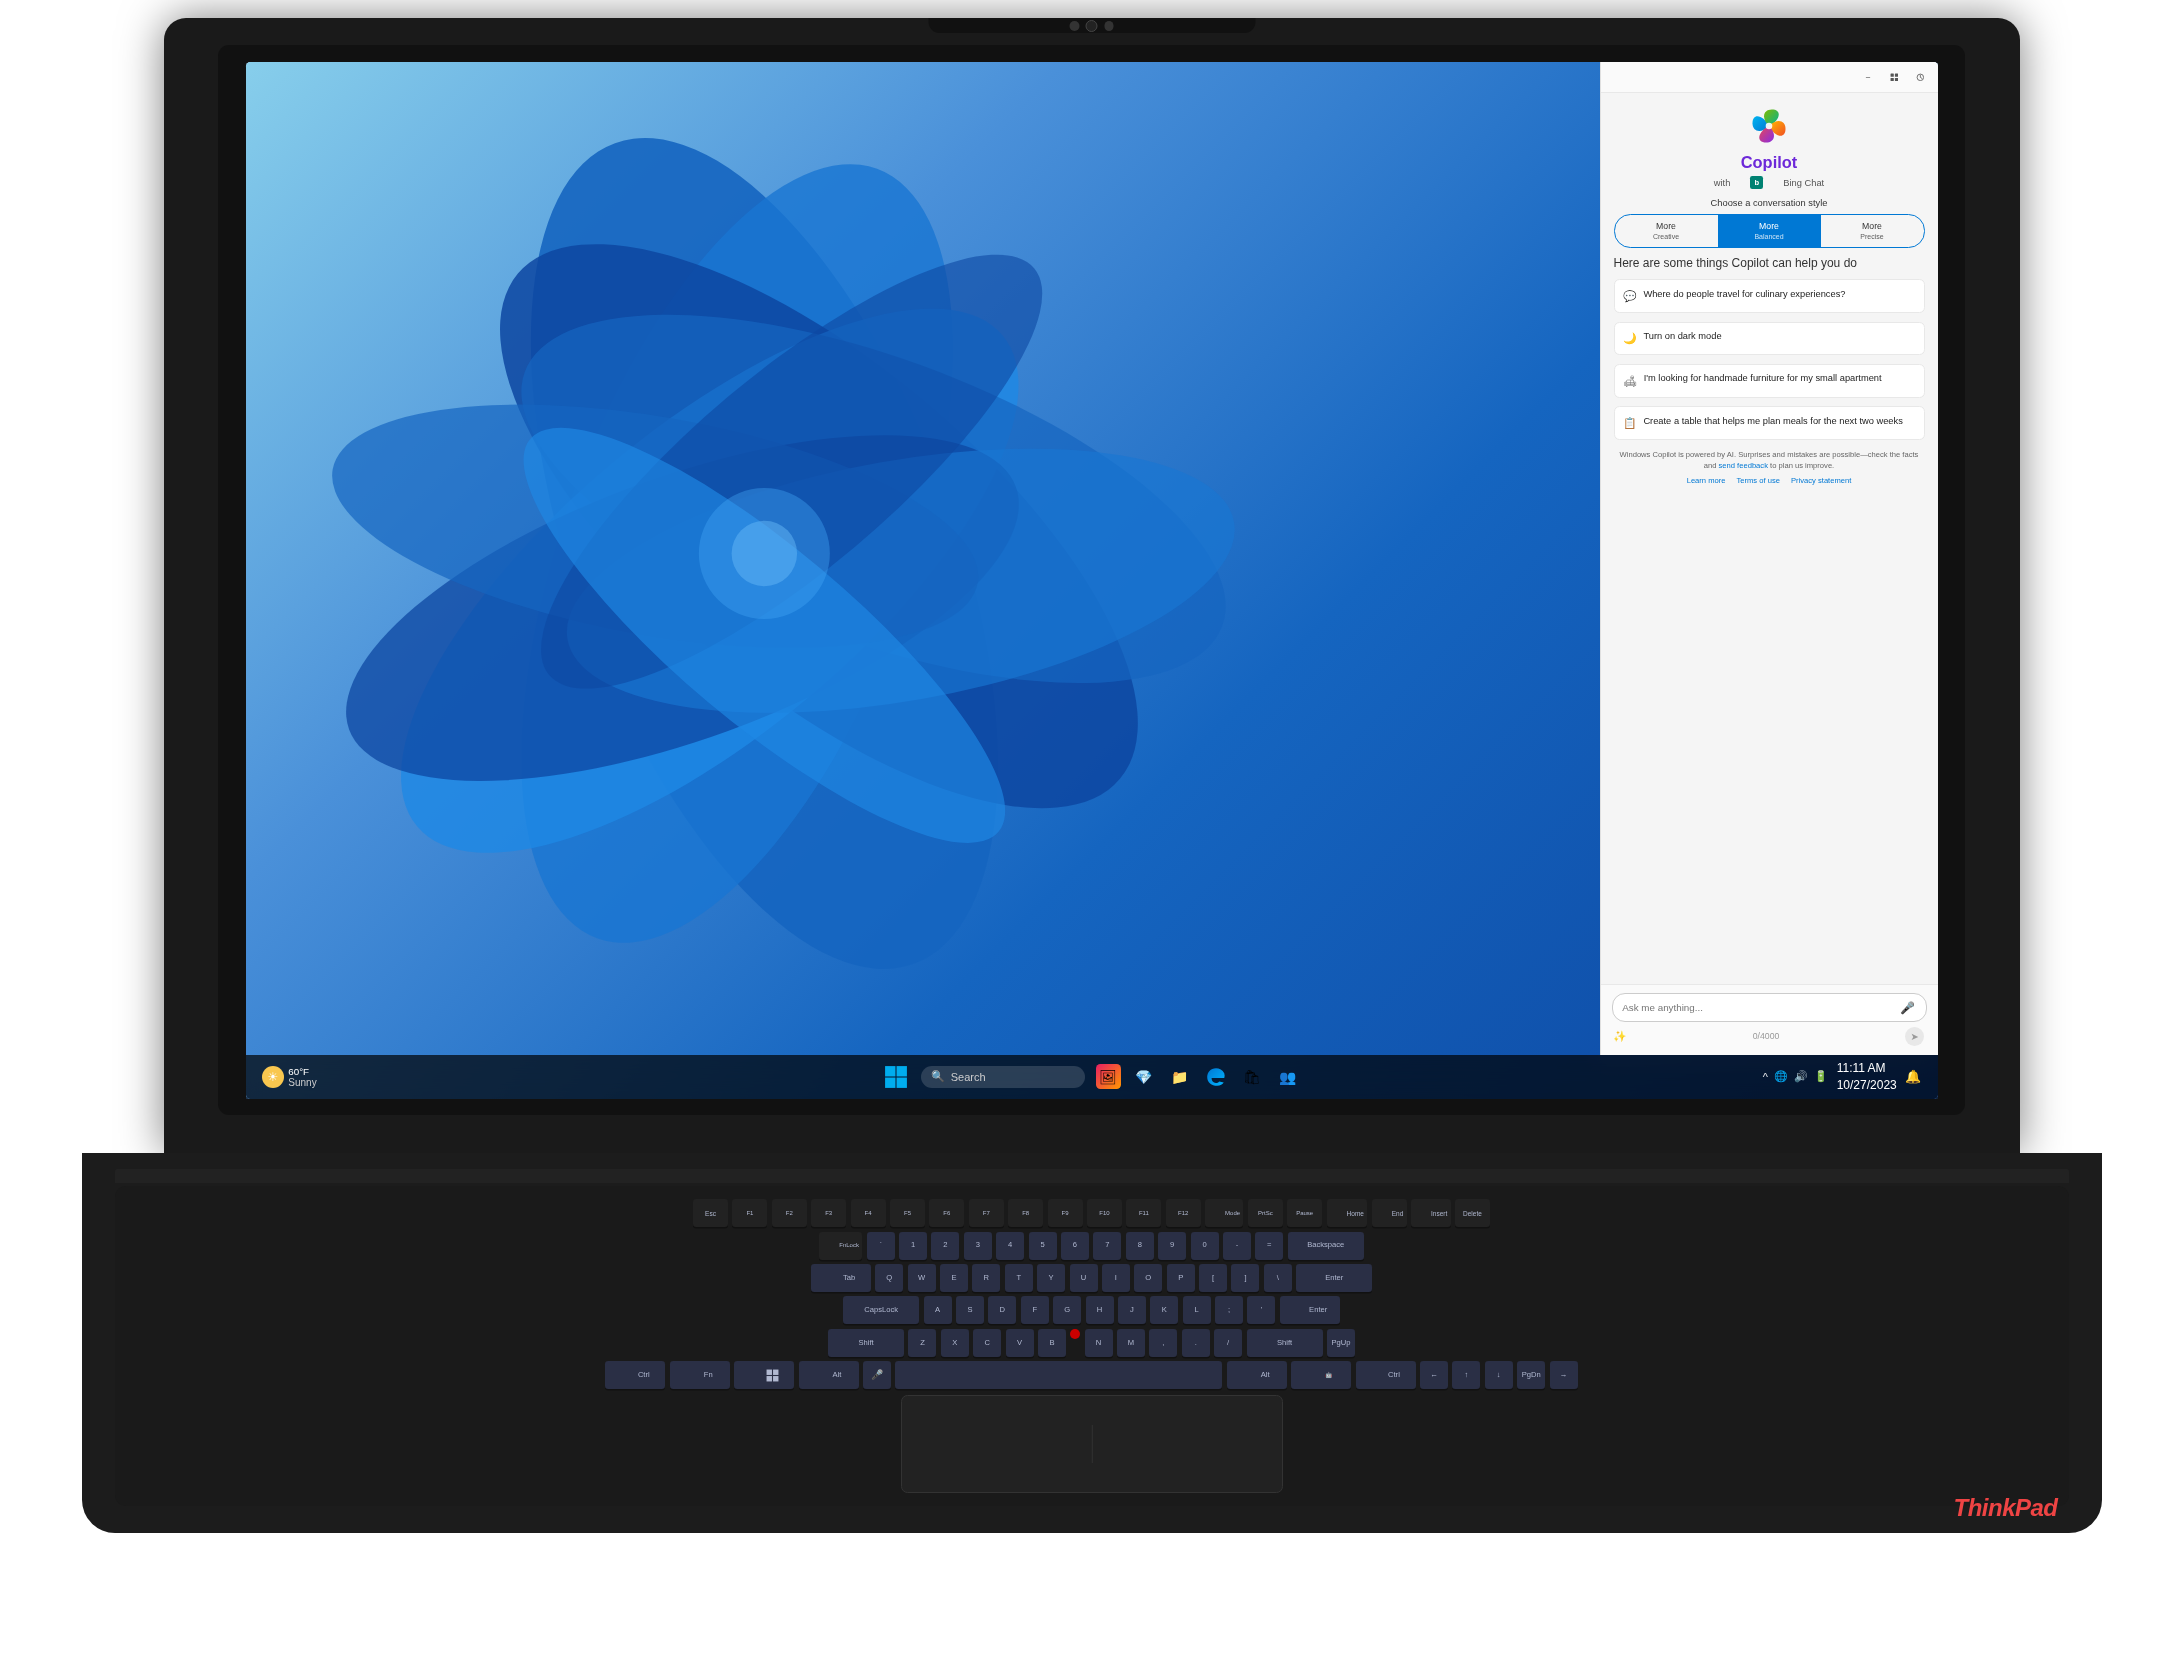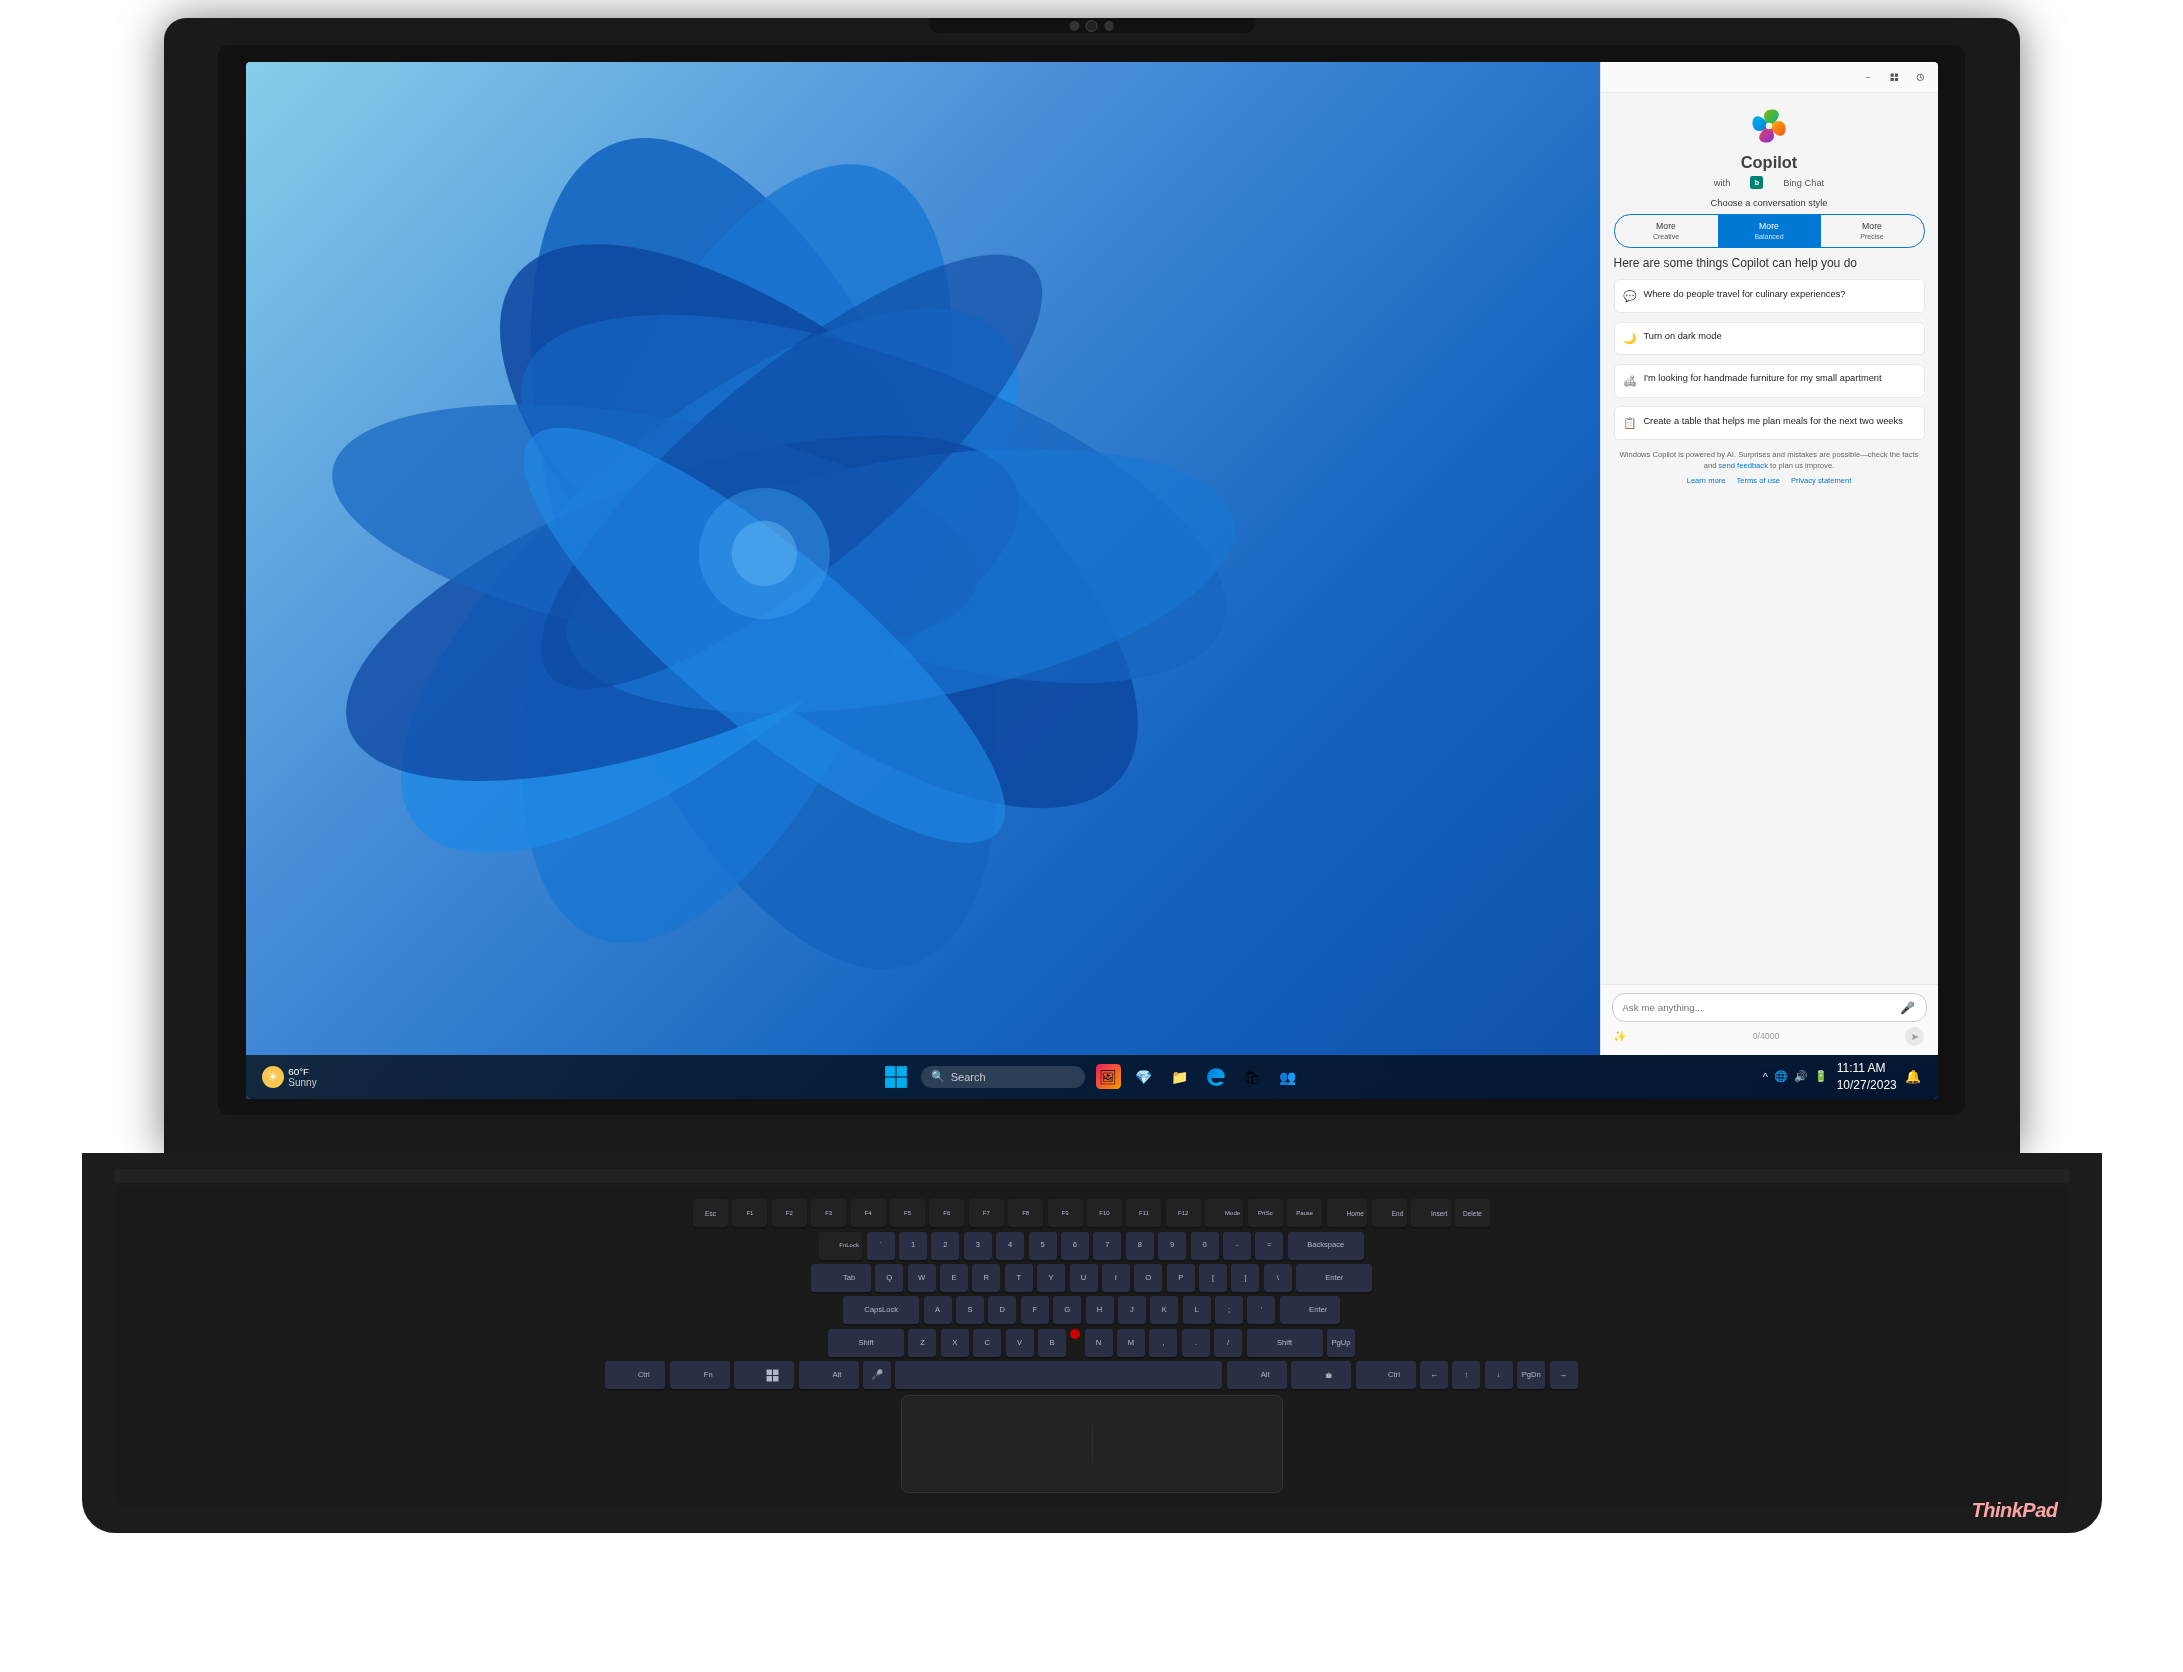--- a/index.html
+++ b/index.html
@@ -267,21 +267,21 @@
     .copilot-logo-area {
       display: flex;
       flex-direction: column;
       align-items: center;
       gap: 4.4px;
     }
 
     .copilot-title {
       font-size: 16.4px;
       font-weight: 600;
-      color: #404040;
+      color: #6d28d9;
     }
 
     .bing-chat-label {
       font-size: 9.3px;
       color: #555;
       display: flex;
       align-items: center;
       gap: 20px;
     }
 
@@ -537,22 +537,22 @@
       width: 0.5px;
       height: 40%;
       background: #333;
     }
 
     
     .thinkpad-brand {
       position: absolute;
       bottom: 11px;
       right: 44px;
-      color: #fca5a5;
-      font-size: 20px;
+      color: #ef4444;
+      font-size: 24px;
       font-weight: bold;
       font-style: italic;
       font-family: 'Arial Black', Arial, sans-serif;
       letter-spacing: -0.5px;
     }
 
     
     .win-logo-svg {
       width: 24px;
       height: 24px;

